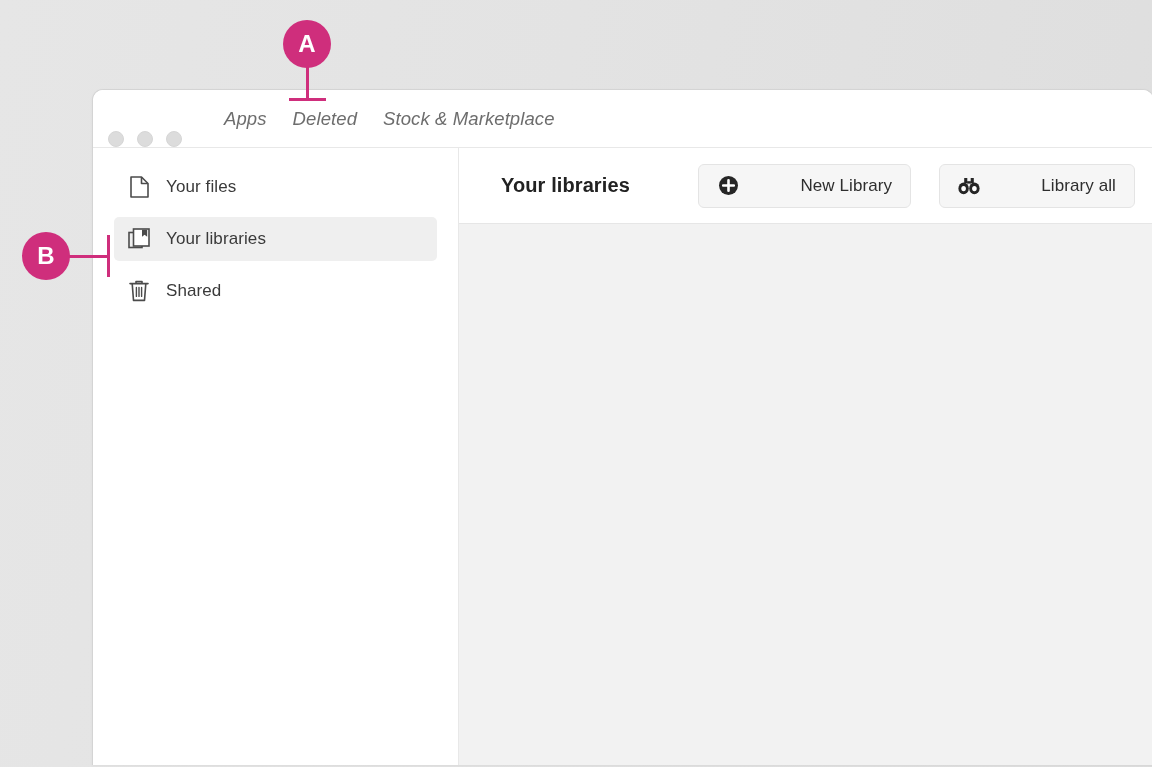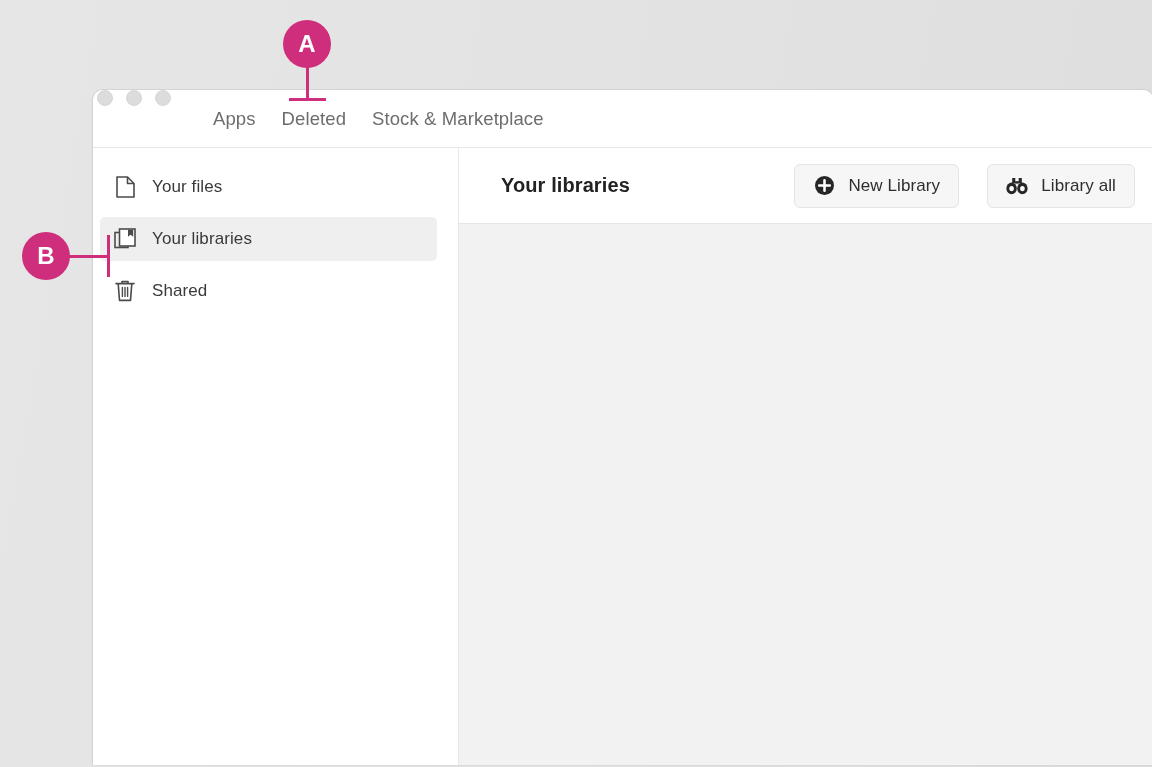--- a/index.html
+++ b/index.html
@@ -33,23 +33,24 @@
     box-shadow: 0 1px 3px rgba(0,0,0,0.04);
   }
 
   
   .tabbar {
     position: relative;
     height: 58px;
     background: #ffffff;
     border-bottom: 1px solid #e8e8e8;
     display: flex;
-    align-items: flex-start;
-    padding-left: 4px;
-    box-sizing: border-box;
+    align-items: flex-end;
+    padding-left: 15px;
+    box-sizing: border-box;
+    font-style: italic;
   }
   .traffic-lights {
     display: flex;
     align-items: center;
     gap: 13px;
     margin-right: 29px;
   }
   .dot {
     width: 16px;
     height: 16px;
@@ -96,21 +97,21 @@
     height: calc(100% - 58px);
   }
 
   
   .sidebar {
     width: 366px;
     flex: 0 0 366px;
     background: #ffffff;
     border-right: 1px solid #e8e8e8;
     box-sizing: border-box;
-    padding: 17px 21px 0 7px;
+    padding: 17px 21px 0 21px;
   }
   .nav-item {
     display: flex;
     align-items: center;
     height: 44px;
     padding: 0 14px;
     border-radius: 5px;
     margin-bottom: 8px;
     cursor: pointer;
     box-sizing: border-box;
@@ -168,20 +169,21 @@
     display: flex;
     align-items: center;
     height: 44px;
     padding: 0 18px;
     background: #f6f6f6;
     border: 1px solid #e4e4e4;
     border-radius: 6px;
     cursor: pointer;
     box-sizing: border-box;
     white-space: nowrap;
+    gap: 48px;
   }
   .btn-icon {
     width: 22px;
     height: 22px;
     flex: 0 0 22px;
     margin-right: 13px;
     display: flex;
     align-items: center;
     justify-content: center;
     color: #262626;

